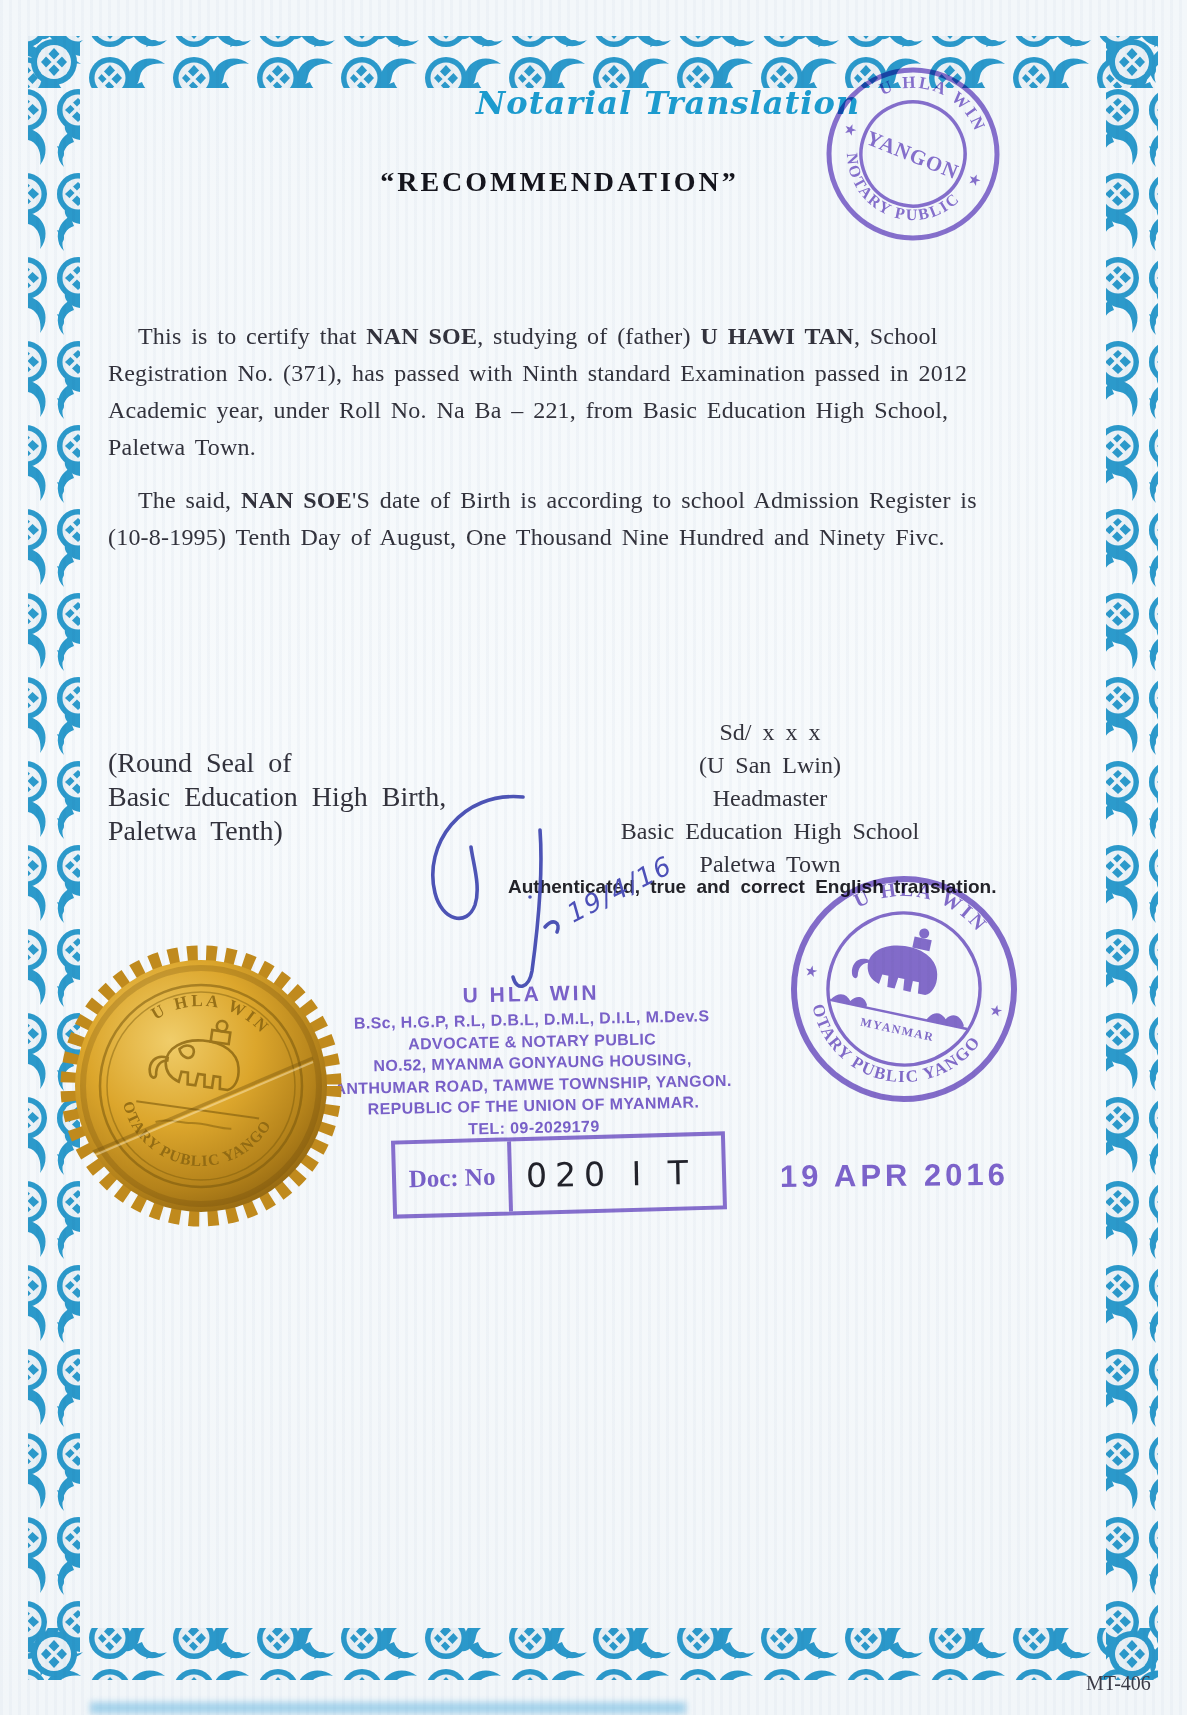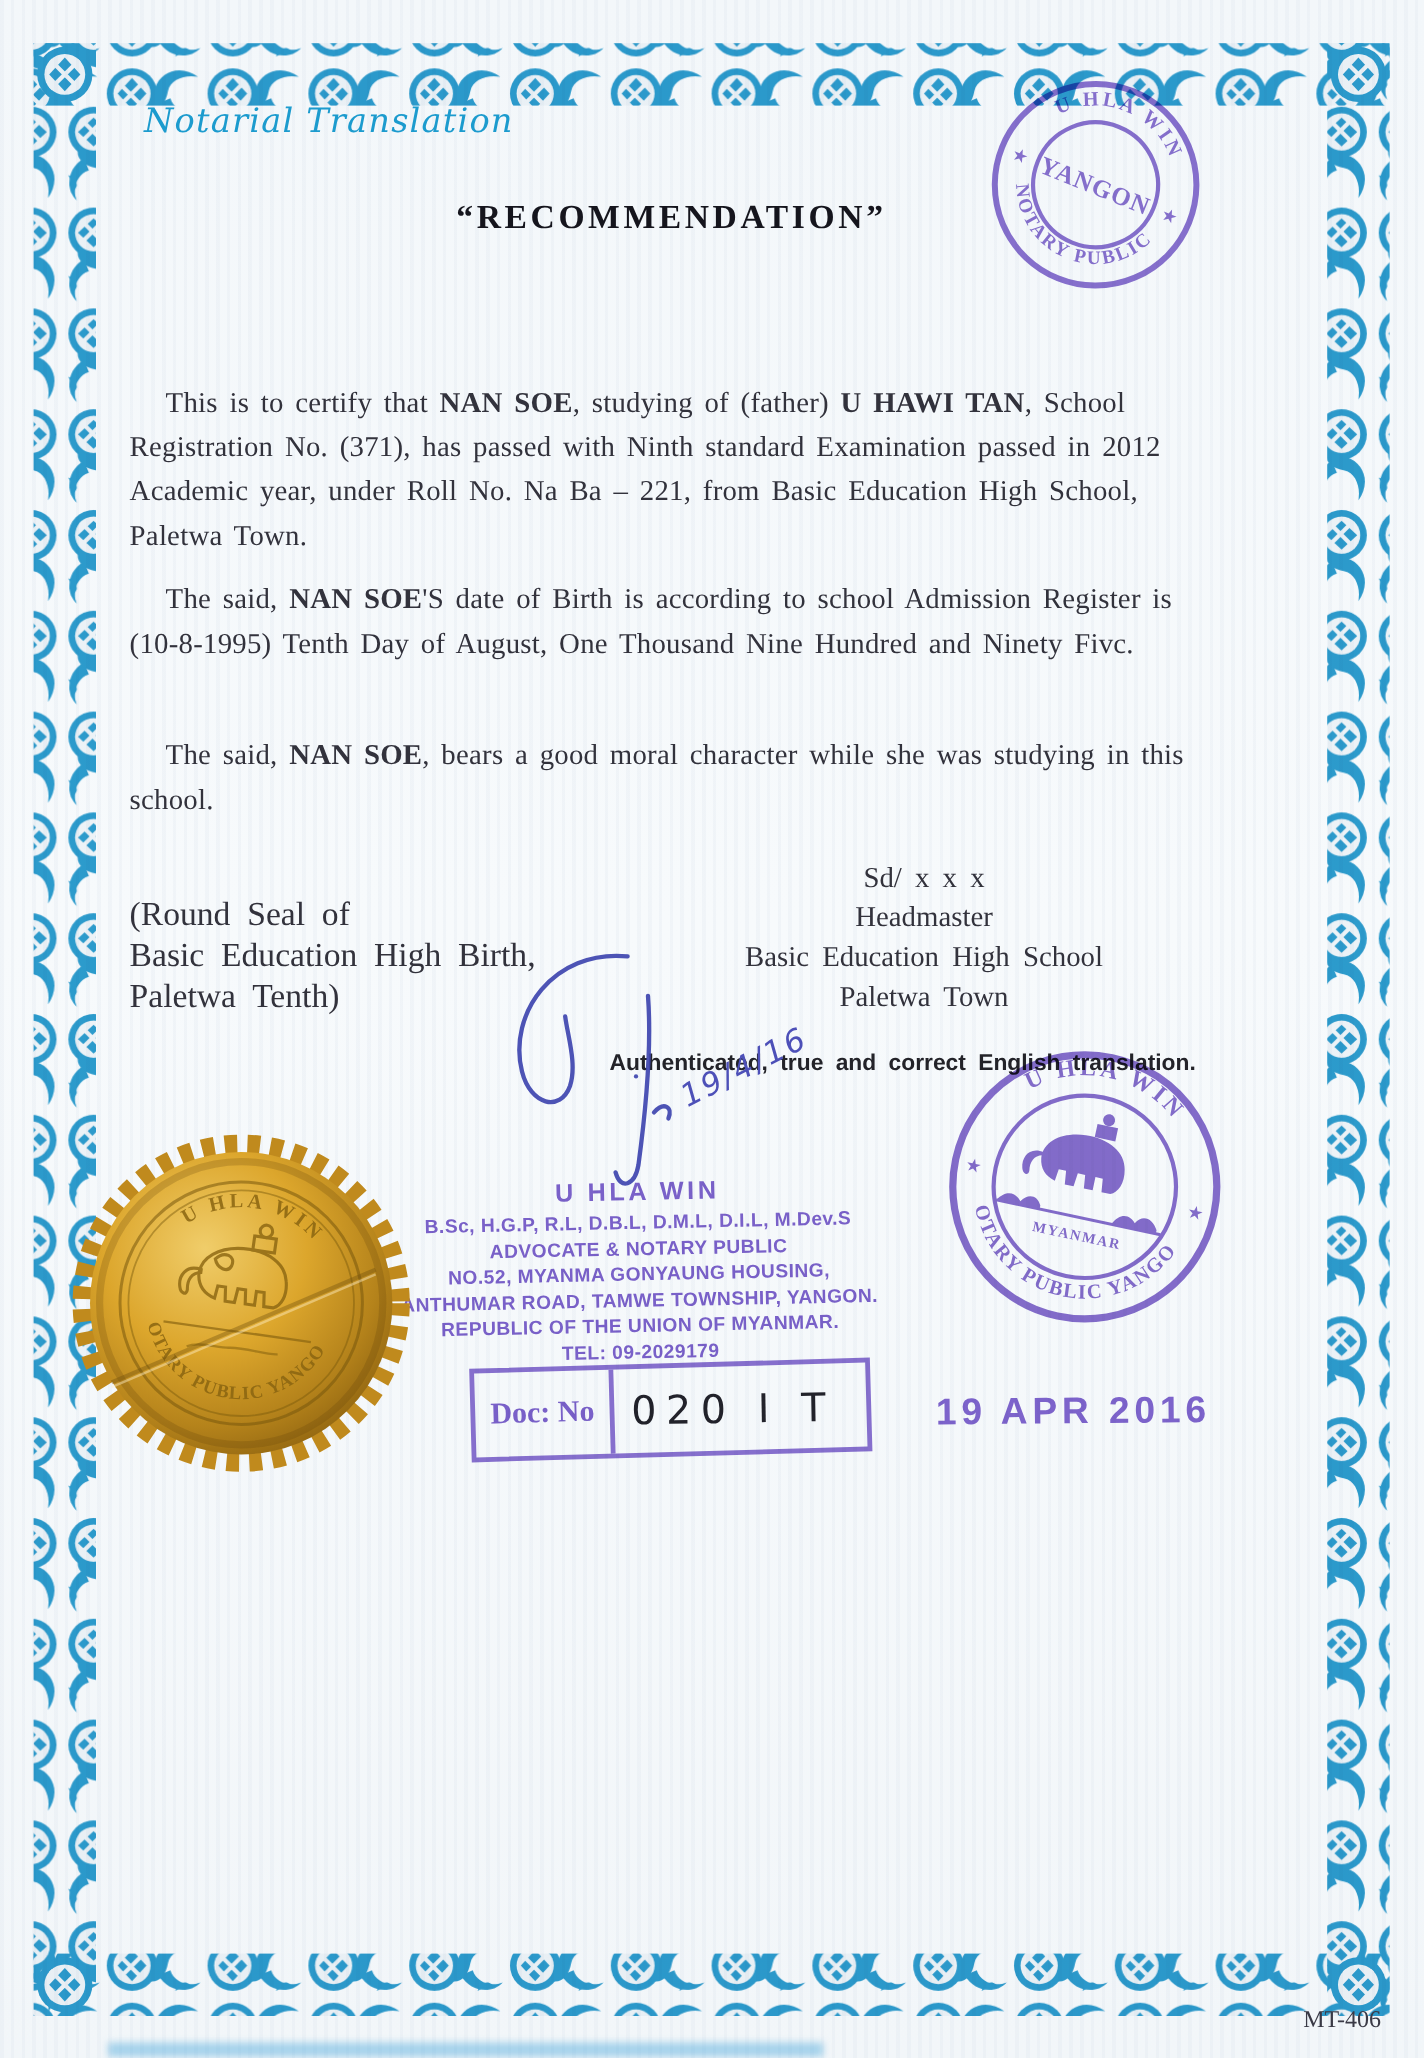--- a/index.html
+++ b/index.html
@@ -2,23 +2,23 @@
 <html><head>
 <meta charset="utf-8">
 <style>
   html,body{margin:0;padding:0;background:#dfe3e6;}
   .page{position:relative;width:1187px;height:1715px;overflow:hidden;
     background:linear-gradient(180deg,#f3f7fa 0%,#f7fafc 45%,#f2f6f9 100%);
     font-family:"Liberation Serif",serif;color:#32323c;}
   .page::before{content:"";position:absolute;inset:0;pointer-events:none;
     background:repeating-linear-gradient(90deg,rgba(205,215,228,.16) 0 3px,rgba(255,255,255,0) 3px 9px);}
   .abs{position:absolute;}
-  .title{left:120px;top:84px;width:740px;text-align:left;
-    font-family:"DejaVu Serif",serif;font-style:italic;font-weight:normal;
-    font-size:28px;color:#1c9bce;letter-spacing:1px;}
+  .title{left:120px;top:84px;width:740px;text-align:right;
+    font-family:"DejaVu Serif",serif;font-style:italic;font-weight:bold;
+    font-size:32px;color:#1c9bce;letter-spacing:1px;}
   .heading{left:0;top:166px;width:1119px;text-align:center;
     font-size:28px;font-weight:bold;letter-spacing:3px;color:#15151d;}
   .para{font-size:24px;line-height:37px;word-spacing:3.5px;letter-spacing:.2px;
     text-indent:30px;margin:0;}
   #p1{left:108px;top:318px;width:884px;}
   #p2{left:108px;top:482px;width:892px;}
   #p3{left:108px;top:612px;width:892px;}
   .sealnote{left:108px;top:746px;font-size:28px;line-height:34px;word-spacing:7px;}
   .sdblock{left:540px;top:716px;width:460px;text-align:center;
     font-size:24px;line-height:33px;word-spacing:5px;}
@@ -124,30 +124,30 @@
       <text x="0" y="8" text-anchor="middle" font-size="21" font-weight="bold" fill="#7a5ec9" letter-spacing="1">YANGON</text>
       <text x="-74" y="6" font-size="15" fill="#7a5ec9">★</text>
       <text x="60" y="6" font-size="15" fill="#7a5ec9">★</text>
     </g>
   </svg>
 
   <p class="abs para" id="p1"><span>This is to certify that </span><b>NAN SOE</b><span>, studying of (father) </span><b>U HAWI TAN</b><span>, School Registration No. (371), has passed with Ninth standard Examination passed in 2012 Academic year, under Roll No. Na Ba – 221, from Basic Education High School, Paletwa Town.</span></p>
 
   <p class="abs para" id="p2"><span>The said, </span><b>NAN SOE</b><span>'S date of Birth is according to school Admission Register is (10-8-1995) Tenth Day of August, One Thousand Nine Hundred and Ninety Fivc.</span></p>
 
-  <p class="abs para" id="p3"><span>The said, </span><b>NAN SOE</b><span>, bears a good moral character while she was studying in this school.</span></p>
 
   <div class="abs sealnote">
     <div>(Round Seal of</div>
     <div>Basic Education High Birth,</div>
     <div>Paletwa Tenth)</div>
   </div>
 
   <div class="abs sdblock">
     <div>Sd/ x x x</div>
+    <div>(U San Lwin)</div>
     <div>Headmaster</div>
     <div>Basic Education High School</div>
     <div>Paletwa Town</div>
   </div>
 
   <div class="abs attest">Authenticated, true and correct English translation.</div>
 
   <div class="abs notaryinfo">
     <div class="nm">U HLA WIN</div>
     <div class="ln">B.Sc, H.G.P, R.L, D.B.L, D.M.L, D.I.L, M.Dev.S</div>

